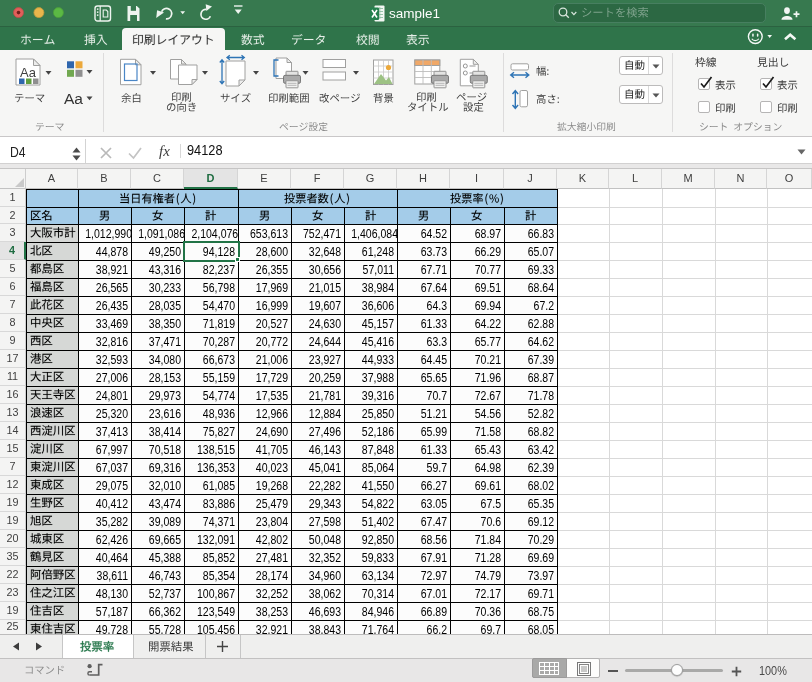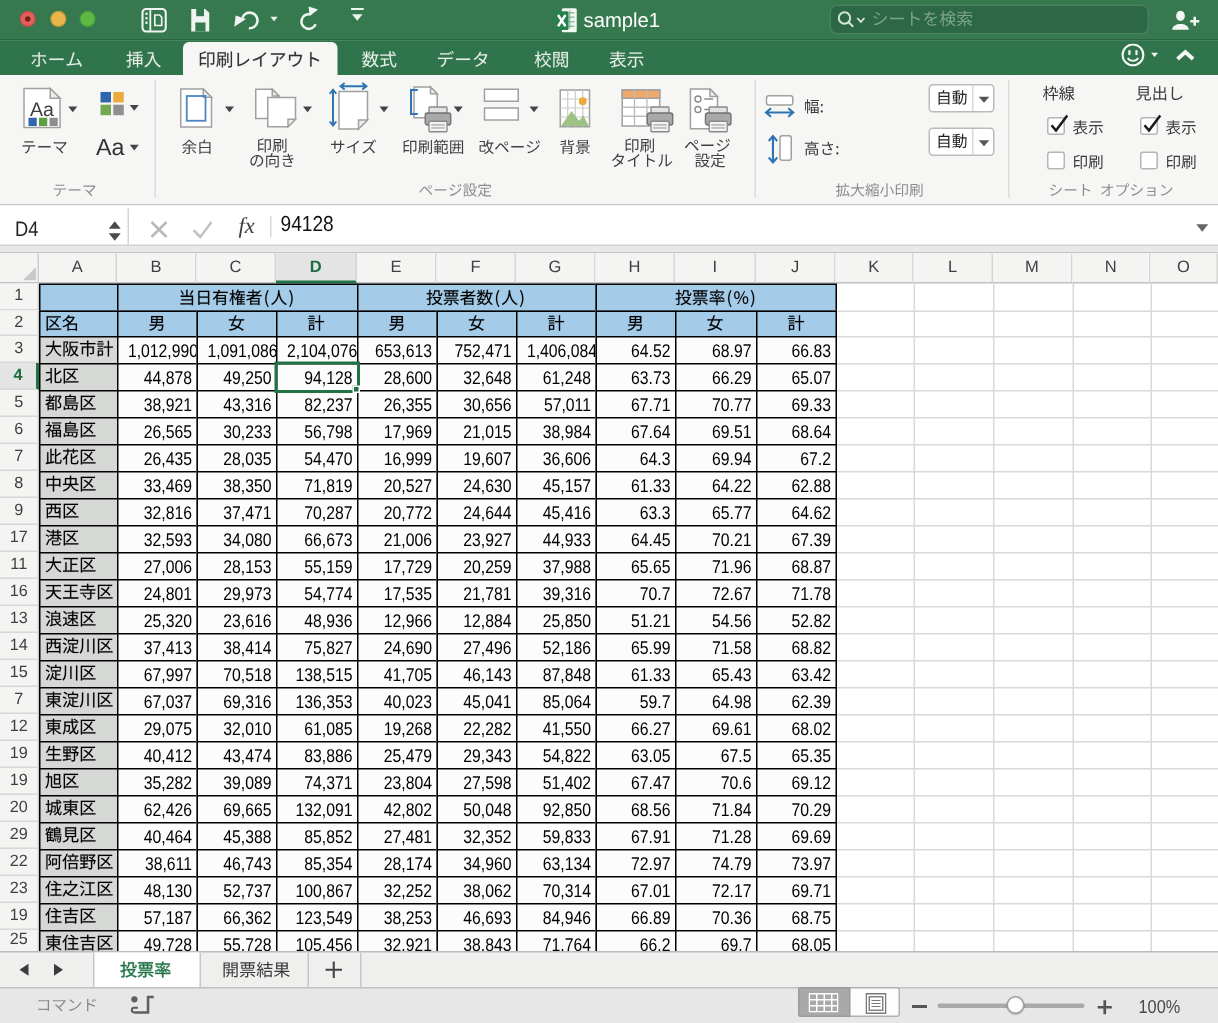--- a/index.html
+++ b/index.html
@@ -678,21 +678,21 @@
 <div class="ab" style="left:0;top:368px;width:26px;height:18px;background:#f4f4f3;border-bottom:1px solid #d8d8d8;border-right:1px solid #cdcdcd;font-size:10.8px;color:#3f3f3f;text-align:center;line-height:17px">11</div>
 <div class="ab" style="left:0;top:386px;width:26px;height:18px;background:#f4f4f3;border-bottom:1px solid #d8d8d8;border-right:1px solid #cdcdcd;font-size:10.8px;color:#3f3f3f;text-align:center;line-height:17px">16</div>
 <div class="ab" style="left:0;top:404px;width:26px;height:18px;background:#f4f4f3;border-bottom:1px solid #d8d8d8;border-right:1px solid #cdcdcd;font-size:10.8px;color:#3f3f3f;text-align:center;line-height:17px">13</div>
 <div class="ab" style="left:0;top:422px;width:26px;height:18px;background:#f4f4f3;border-bottom:1px solid #d8d8d8;border-right:1px solid #cdcdcd;font-size:10.8px;color:#3f3f3f;text-align:center;line-height:17px">14</div>
 <div class="ab" style="left:0;top:440px;width:26px;height:18px;background:#f4f4f3;border-bottom:1px solid #d8d8d8;border-right:1px solid #cdcdcd;font-size:10.8px;color:#3f3f3f;text-align:center;line-height:17px">15</div>
 <div class="ab" style="left:0;top:458px;width:26px;height:18px;background:#f4f4f3;border-bottom:1px solid #d8d8d8;border-right:1px solid #cdcdcd;font-size:10.8px;color:#3f3f3f;text-align:center;line-height:17px">7</div>
 <div class="ab" style="left:0;top:476px;width:26px;height:18px;background:#f4f4f3;border-bottom:1px solid #d8d8d8;border-right:1px solid #cdcdcd;font-size:10.8px;color:#3f3f3f;text-align:center;line-height:17px">12</div>
 <div class="ab" style="left:0;top:494px;width:26px;height:18px;background:#f4f4f3;border-bottom:1px solid #d8d8d8;border-right:1px solid #cdcdcd;font-size:10.8px;color:#3f3f3f;text-align:center;line-height:17px">19</div>
 <div class="ab" style="left:0;top:512px;width:26px;height:18px;background:#f4f4f3;border-bottom:1px solid #d8d8d8;border-right:1px solid #cdcdcd;font-size:10.8px;color:#3f3f3f;text-align:center;line-height:17px">19</div>
 <div class="ab" style="left:0;top:530px;width:26px;height:18px;background:#f4f4f3;border-bottom:1px solid #d8d8d8;border-right:1px solid #cdcdcd;font-size:10.8px;color:#3f3f3f;text-align:center;line-height:17px">20</div>
-<div class="ab" style="left:0;top:548px;width:26px;height:18px;background:#f4f4f3;border-bottom:1px solid #d8d8d8;border-right:1px solid #cdcdcd;font-size:10.8px;color:#3f3f3f;text-align:center;line-height:17px">29</div>
+<div class="ab" style="left:0;top:548px;width:26px;height:18px;background:#f4f4f3;border-bottom:1px solid #d8d8d8;border-right:1px solid #cdcdcd;font-size:10.8px;color:#3f3f3f;text-align:center;line-height:17px">35</div>
 <div class="ab" style="left:0;top:566px;width:26px;height:18px;background:#f4f4f3;border-bottom:1px solid #d8d8d8;border-right:1px solid #cdcdcd;font-size:10.8px;color:#3f3f3f;text-align:center;line-height:17px">22</div>
 <div class="ab" style="left:0;top:584px;width:26px;height:18px;background:#f4f4f3;border-bottom:1px solid #d8d8d8;border-right:1px solid #cdcdcd;font-size:10.8px;color:#3f3f3f;text-align:center;line-height:17px">23</div>
 <div class="ab" style="left:0;top:602px;width:26px;height:18px;background:#f4f4f3;border-bottom:1px solid #d8d8d8;border-right:1px solid #cdcdcd;font-size:10.8px;color:#3f3f3f;text-align:center;line-height:17px">19</div>
 <div class="ab" style="left:0;top:620px;width:26px;height:14.5px;background:#f4f4f3;border-bottom:1px solid #d8d8d8;border-right:1px solid #cdcdcd;font-size:10.8px;color:#3f3f3f;text-align:center;line-height:13.5px">25</div>
 <div class="ab" style="left:26px;top:189px;width:53px;height:18.5px;background:#a4cce9;border:1px solid #000"></div>
 <div class="ab" style="left:78px;top:189px;width:161px;height:18.5px;background:#a4cce9;border:1px solid #000"></div>
 <div class="ab" style="left:238px;top:189px;width:160px;height:18.5px;background:#a4cce9;border:1px solid #000"></div>
 <div class="ab" style="left:397px;top:189px;width:161px;height:18.5px;background:#a4cce9;border:1px solid #000"></div>
 <div class="ab" style="left:119.024px;top:192.6px">
     <svg width="78" height="13" style="overflow:visible">

